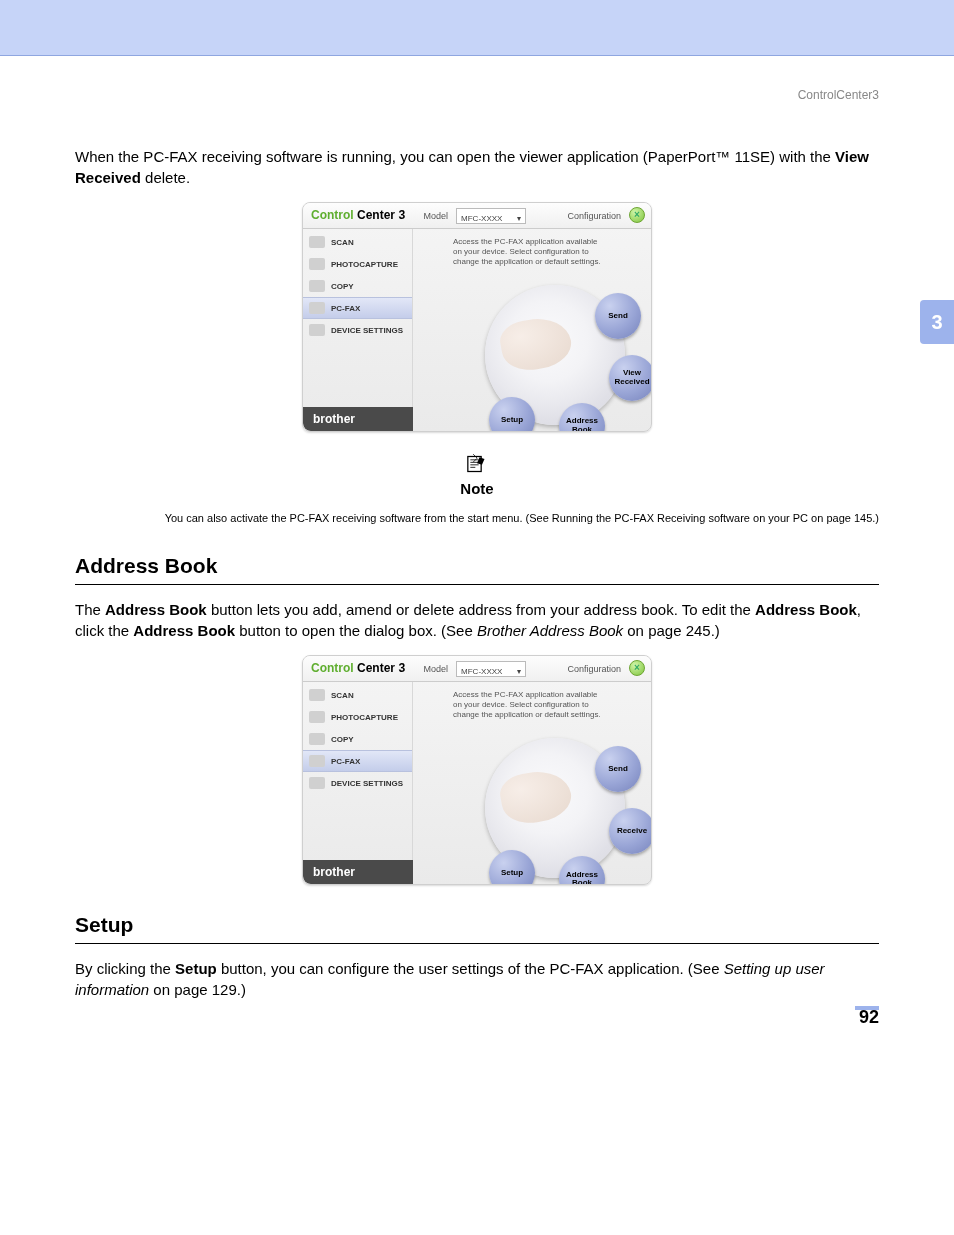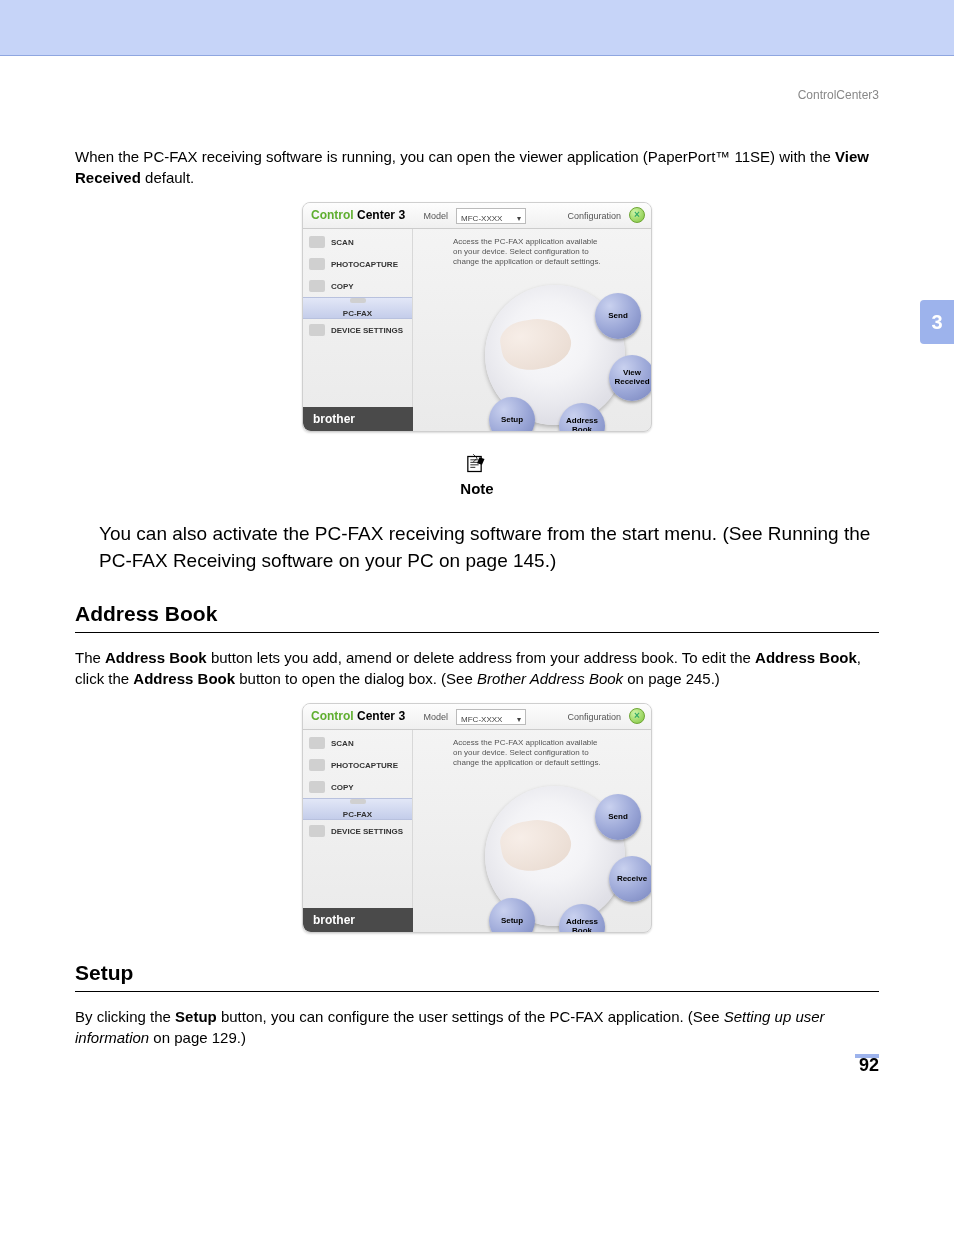--- a/index.html
+++ b/index.html
@@ -11,38 +11,38 @@
   .body-text { font-size: 15px; line-height: 1.4; margin-top: 60px; }
   .body-text p { margin-bottom: 12px; }
   .body-text b { font-weight: bold; }
   .body-text .xref { font-style: italic; }
   .heading { font-size: 21px; font-weight: bold; margin-top: 28px; margin-bottom: 6px; }
   .heading-rule { height: 1px; background: #000; margin-bottom: 14px; }
   .note-head { display: flex; align-items: center; gap: 6px; margin-top: 18px; flex-direction: column; }
   .note-head svg { width: 20px; height: 20px; }
   .note-head .label { font-weight: bold; font-size: 15px; }
   .note-head .rule { flex: 1; height: 1px; background: #000; }
-  .note-body { margin-left: 24px; font-size: 19px; line-height: 1.4; margin-top: 18px; }
+  .note-body { margin-left: 24px; font-size: 11px; line-height: 1.4; margin-top: 8px; text-align: right; }
 
   
   .cc-wrap { display: flex; justify-content: center; margin: 14px 0 22px 0; }
   .cc { width: 350px; height: 230px; border: 1px solid #cfcfcf; border-radius: 8px; background: linear-gradient(#f5f5f5,#eaeaea); position: relative; font-size: 9px; overflow: hidden; box-shadow: 0 1px 2px rgba(0,0,0,0.15);}
   .cc-titlebar { height: 26px; border-bottom: 1px solid #ccc; display: flex; align-items: center; gap: 8px; padding: 0 8px; background: linear-gradient(#fdfdfd,#f0f0f0); position: relative; }
   .cc-title { font-weight: bold; font-size: 12px; }
   .cc-title .green { color: #5fae2f; }
   .cc-title .three { font-family: 'Courier New', monospace; font-weight: bold; }
   .cc-model-label { color:#555; font-size:9px; margin-left: 10px;}
   .cc-model { border: 1px solid #bbb; background: #fff; height: 16px; width: 70px; display: flex; align-items: flex-end; justify-content: space-between; padding: 0 4px; font-size: 8px; color:#444;}
   .cc-config { color:#555; font-size:9px; margin-left: auto; margin-right: 22px;}
   .cc-close { position: absolute; right: 6px; top: 4px; width: 16px; height: 16px; border-radius: 50%; background: radial-gradient(circle at 35% 30%, #d0f5a8, #7fc43c); border: 1px solid #6da533; display:flex; align-items:center; justify-content:center; color:#3a6; font-weight:bold; font-size:10px; line-height:1;}
   .cc-body { position: absolute; top: 26px; left: 0; right: 0; bottom: 0; display: flex; }
   .cc-side { width: 110px; padding: 2px 0; border-right: 1px solid #d8d8d8; }
   .cc-side-item { height: 22px; display: flex; align-items: center; gap: 6px; padding: 0 6px; font-size: 8px; font-weight: bold; color:#333; }
   .cc-side-item .ic { width: 16px; height: 12px; background: #d0d0d0; border-radius: 2px; position: relative; }
-  .cc-side-item.active { background: linear-gradient(#e2e7f7,#c4cdea); border-top:1px solid #b8c1de; border-bottom:1px solid #b8c1de;flex-direction:column;}
+  .cc-side-item.active { background: linear-gradient(#e2e7f7,#c4cdea); border-top:1px solid #b8c1de; border-bottom:1px solid #b8c1de;}
   .cc-brand { position: absolute; left: 0; bottom: 0; width: 110px; height: 24px; background: #4a4a4a; color: #fff; font-size: 12px; font-weight: bold; display: flex; align-items: center; padding-left: 10px; border-bottom-left-radius: 8px;}
   .cc-main { flex: 1; position: relative; padding: 8px 12px; }
   .cc-desc { font-size: 8px; color: #555; line-height: 1.25; width: 150px; margin-left: 28px; }
   .cc-wheel { position: absolute; right: -4px; bottom: -24px; width: 200px; height: 200px; }
   .cc-disc { position: absolute; left: 30px; top: 30px; width: 140px; height: 140px; border-radius: 50%; background: radial-gradient(circle at 45% 40%, #fafafc 0%, #f3f3f6 35%, #e9e9ee 55%, #e0e0e7 70%, #d6d6de 100%); box-shadow: 0 2px 4px rgba(0,0,0,0.25); }
   .cc-orb { position: absolute; width: 46px; height: 46px; border-radius: 50%; background: radial-gradient(circle at 32% 28%, #c9d1ef, #99a5d6 55%, #7582bb); color: #000; font-size: 8px; font-weight: bold; display: flex; align-items: center; justify-content: center; text-align: center; box-shadow: 0 2px 3px rgba(0,0,0,0.3); padding: 0 2px; line-height:1.1;}
   .cc-orb.o1 { right: 14px; top: 38px; }   
   .cc-orb.o2 { right: 0px;  top: 100px; }  
   .cc-orb.o3 { right: 50px; top: 148px; }  
   .cc-orb.o4 { right: 120px; top: 142px; } 
@@ -55,21 +55,21 @@
 <body>
 
 <div class="topbar"></div>
 
 <div class="page">
   <div class="running-head">ControlCenter3</div>
   <div class="chapter-tab">3</div>
 
   <div class="body-text">
     <p>
-      <span>When the PC-FAX receiving software is running, you can open the viewer application (PaperPort™ 11SE) with the </span><b>View Received</b><span> default.</span>
+      <span>When the PC-FAX receiving software is running, you can open the viewer application (PaperPort™ 11SE) with the </span><b>View Received</b><span> delete.</span>
     </p>
   </div>
 
   <div class="cc-wrap">
     <div class="cc">
       <div class="cc-titlebar">
         <span class="cc-title">
           <span class="green">Control</span><span> Center </span><span class="three">3</span>
         </span>
         <span class="cc-model-label">Model</span>

